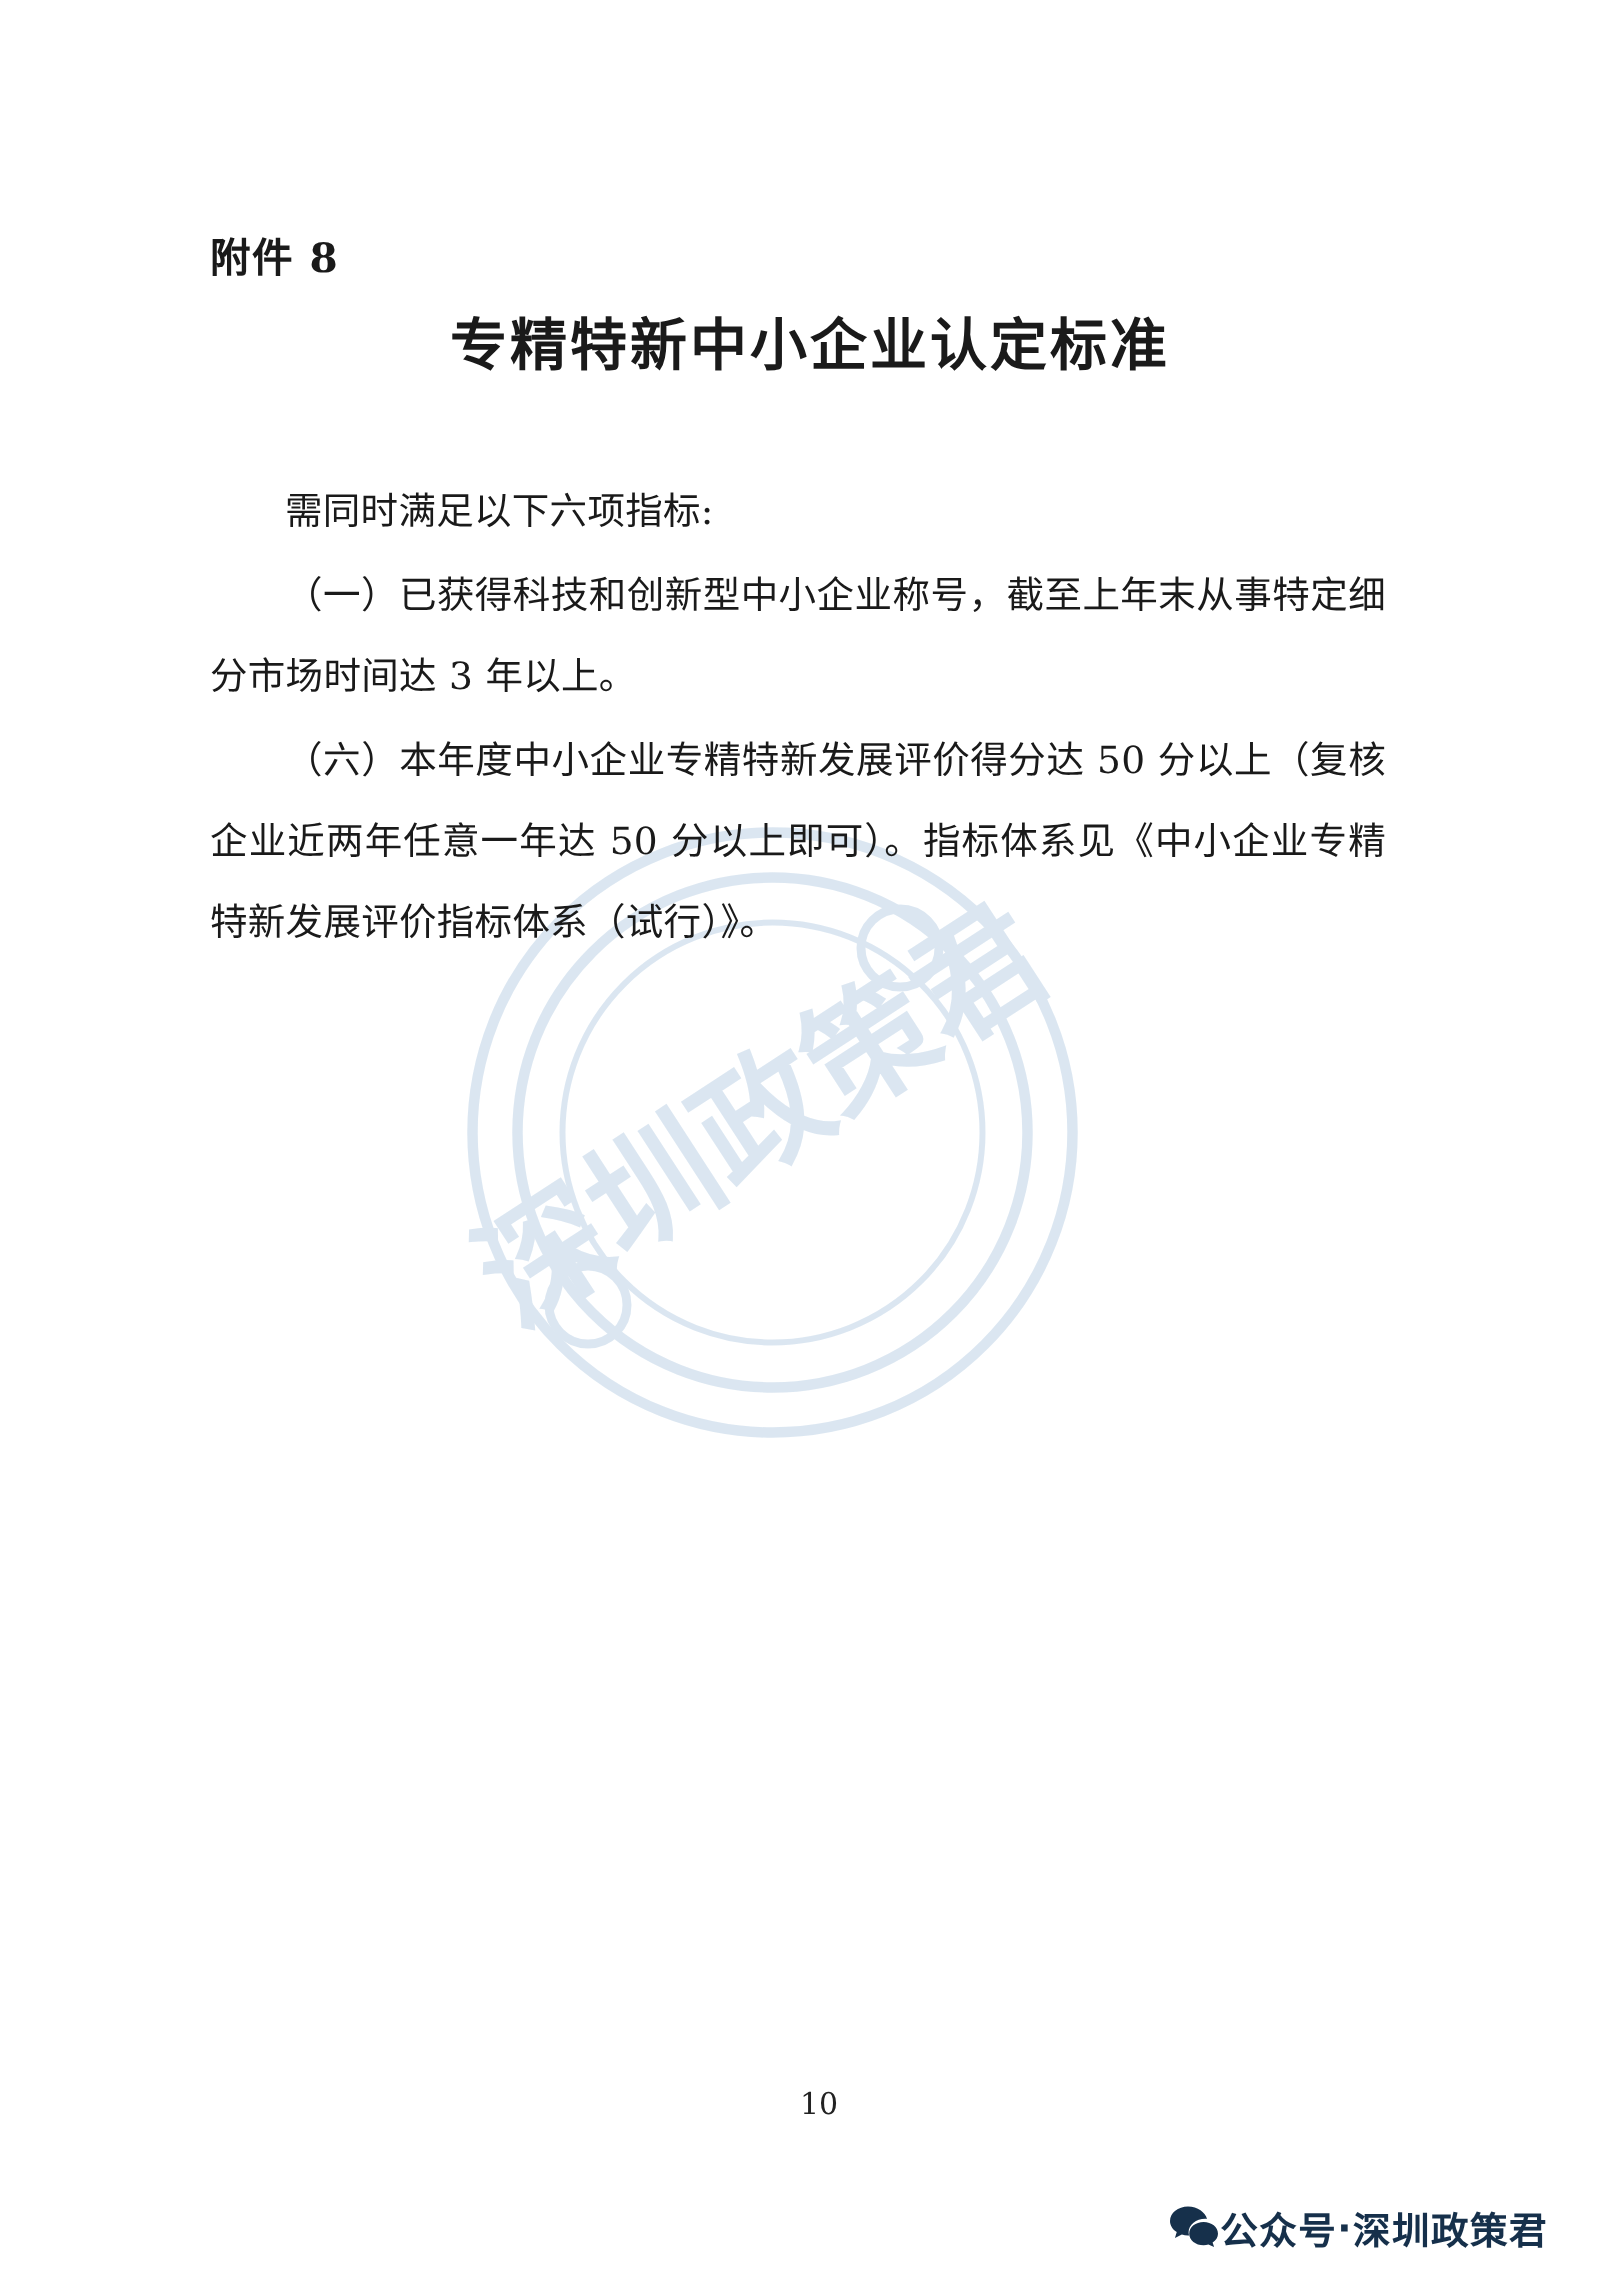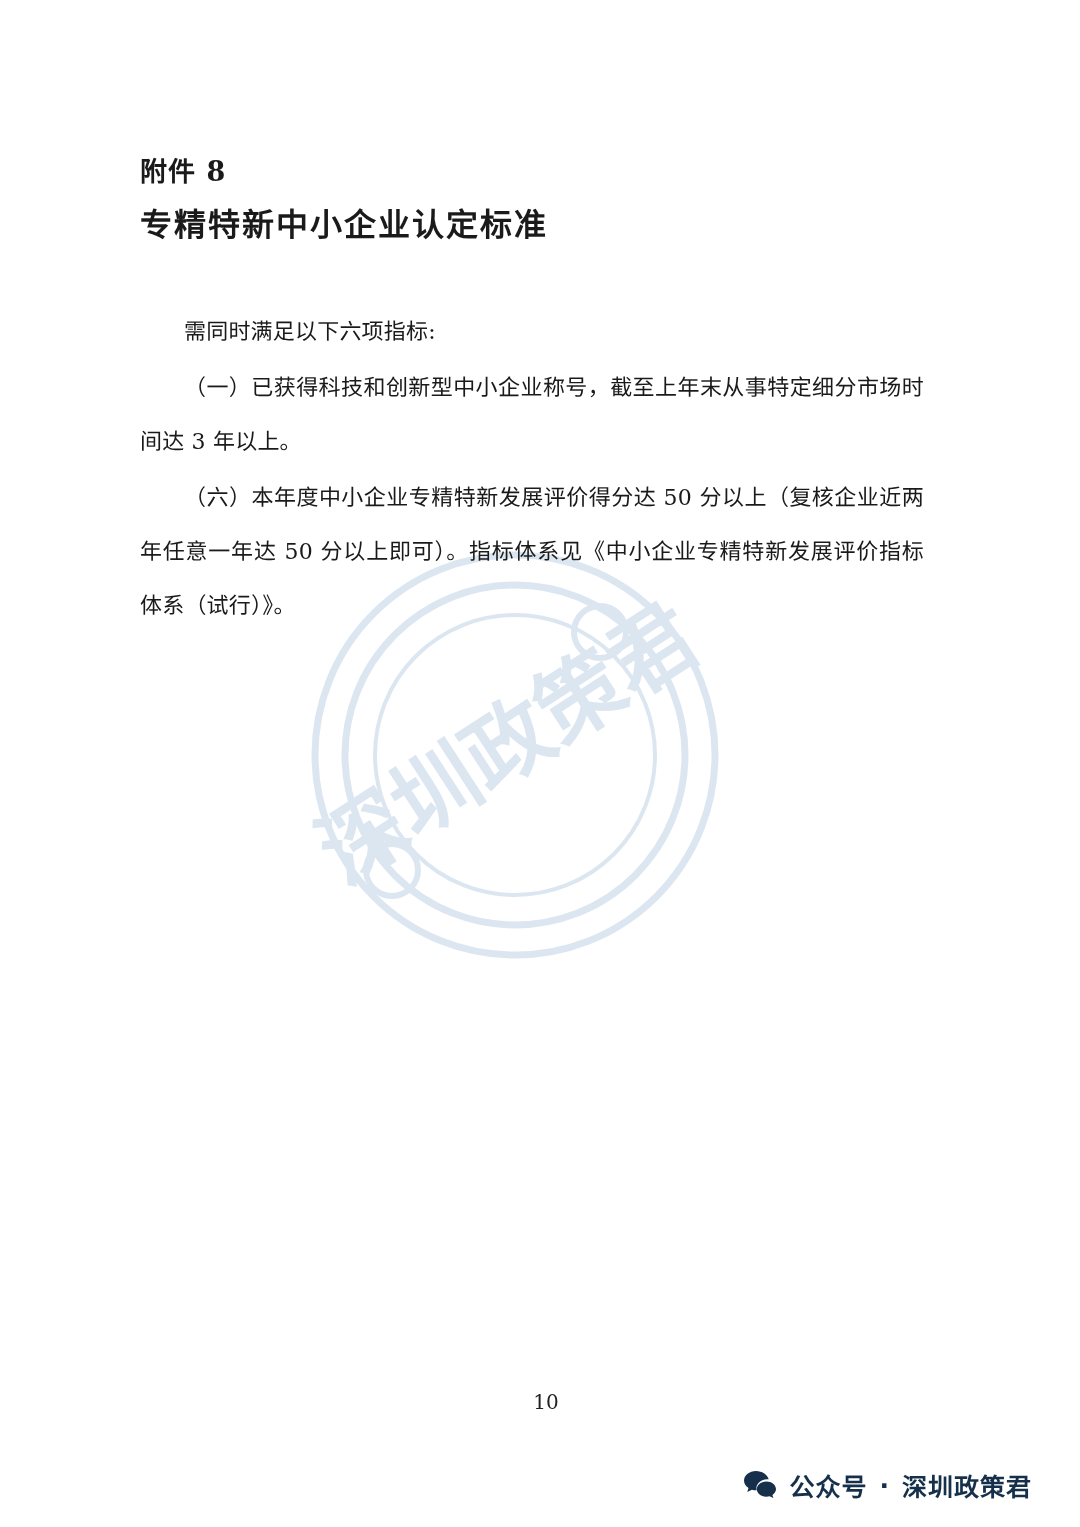--- a/index.html
+++ b/index.html
@@ -42,35 +42,36 @@
   
   .attachment-label {
     font-family: "DejaVu Serif", "Liberation Serif", serif;
     font-weight: 700;
     font-size: 27px;
     letter-spacing: 1px;
     margin: 0 0 10px 0;
   }
 
   .doc-title {
+    text-align: center;
     font-weight: 700;
-    font-size: 32px;
+    font-size: 38px;
     letter-spacing: 2px;
     margin: 4px 0 0 0;
   }
 
   .body-area {
     margin-top: 60px;
     position: relative;
     z-index: 2;
   }
 
   p.para {
     margin: 0 16px 2px 0;
-    font-size: 22px;
+    font-size: 25px;
     line-height: 54px;
     text-align: justify;
     text-justify: inter-ideograph;
     text-indent: 2em;
     letter-spacing: 0.2px;
   }
 
   .page-number {
     position: absolute;
     left: 0;
@@ -82,21 +83,20 @@
     margin-left: 12px;
   }
 
   
   .footer-badge {
     position: absolute;
     right: 48px;
     bottom: 24px;
     display: flex;
     align-items: center;
-    gap: 12px;
     font-family: "DejaVu Sans", "Liberation Sans", sans-serif;
     font-weight: 700;
     font-size: 25px;
     color: #16304b;
     letter-spacing: 1px;
   }
   .footer-badge .chat-icon {
     width: 34px;
     height: 30px;
     position: relative;

